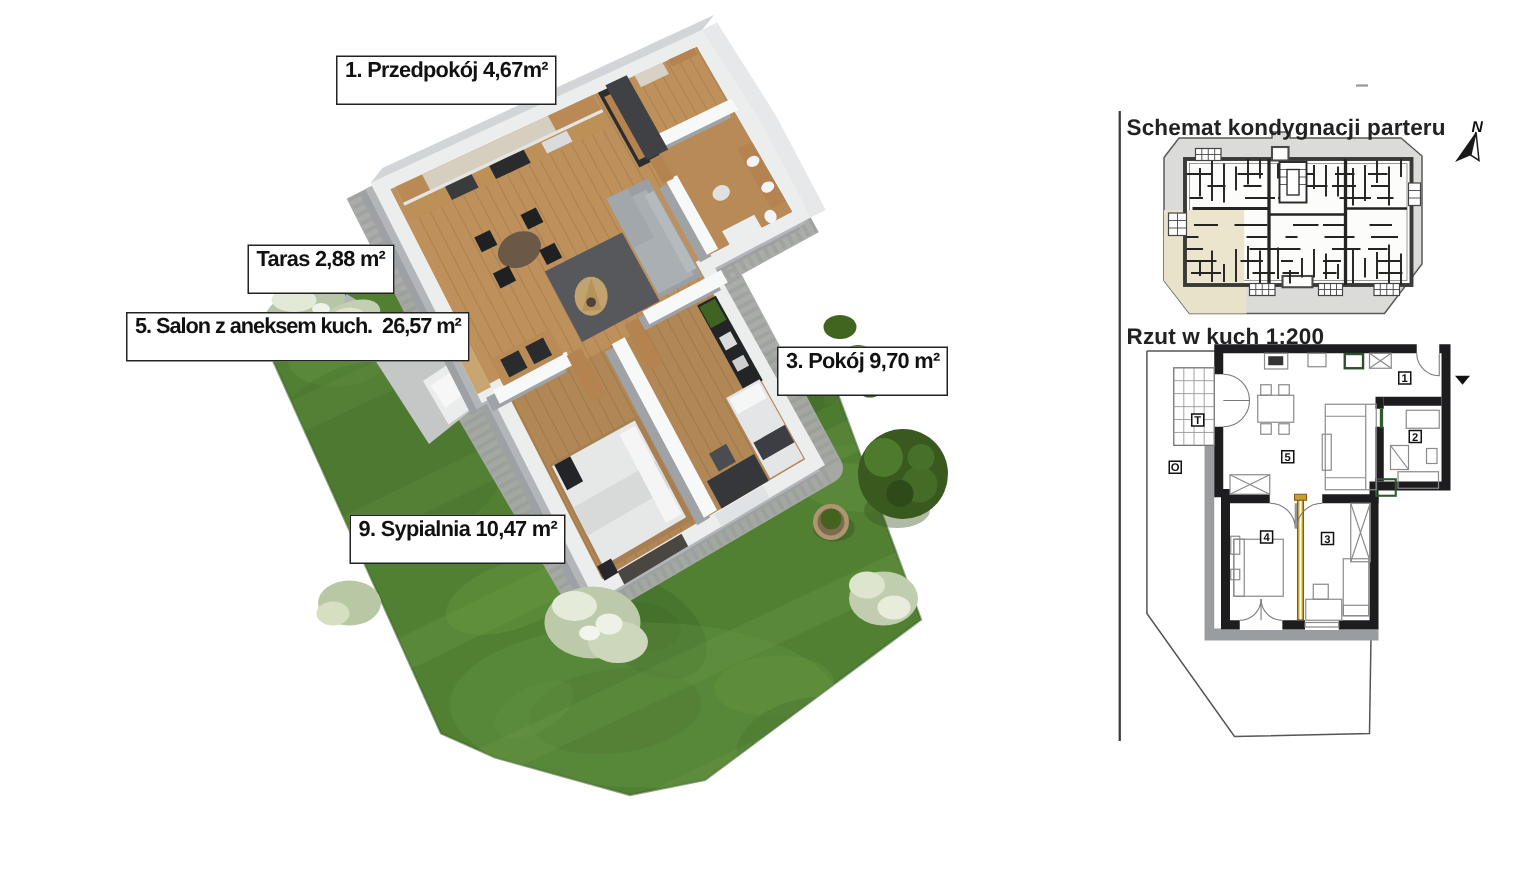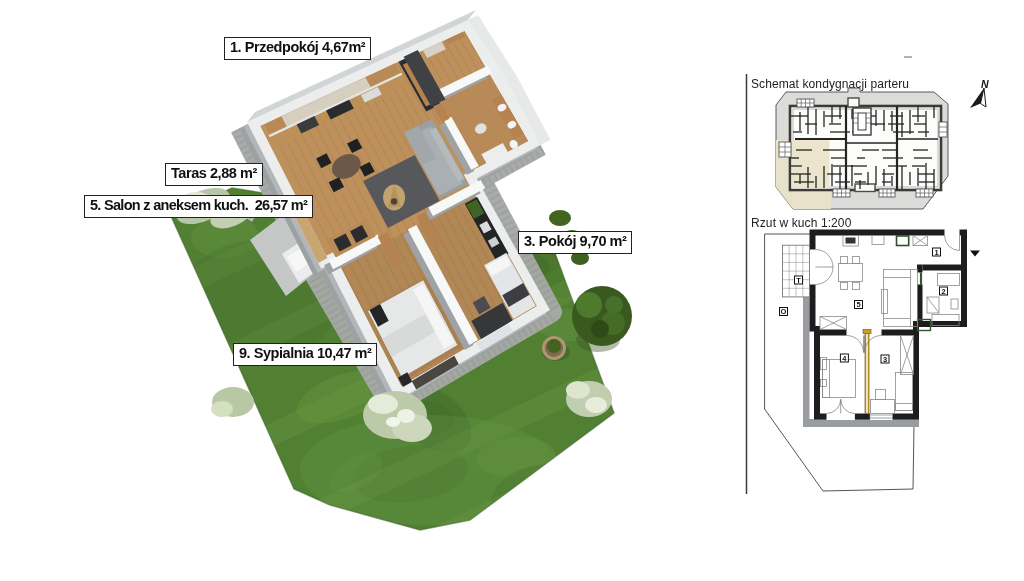--- a/index.html
+++ b/index.html
@@ -1,16 +1,16 @@
 <!DOCTYPE html>
 <html><head><meta charset="utf-8"><title>Plan</title><style>
 html,body{margin:0;padding:0;background:#fff}
 .page{position:relative;width:1024px;height:581px;overflow:hidden;background:#fff;font-family:"Liberation Sans",sans-serif}
-.lbl{position:absolute;box-sizing:border-box;background:#fff;border:1.5px solid #222;color:#111;font-weight:bold;font-size:14.5px;line-height:16px;padding:1px 5px 4px 5px;white-space:nowrap;letter-spacing:-0.45px}
-.ttl{position:absolute;color:#222;font-weight:normal;font-size:12px;white-space:nowrap;letter-spacing:0.1px}
+.lbl{position:absolute;box-sizing:border-box;background:#fff;border:1.5px solid #222;color:#111;font-weight:bold;font-size:14.5px;line-height:16px;padding:1px 5px 14px 5px;white-space:nowrap;letter-spacing:-0.45px}
+.ttl{position:absolute;color:#222;font-weight:bold;font-size:15px;white-space:nowrap;letter-spacing:0.1px}
 </style></head><body>
 <div class="page">
 <svg width="1024" height="581" viewBox="0 0 1024 581" style="position:absolute;left:0;top:0">
 <defs>
 <clipPath id="cliplawn">
           <polygon points="171,216 232,188 340,205 470,225 552,245 614,413 470,520 420,530 330,505 294,489"></polygon>
         </clipPath>
 <clipPath id="clipfloor">
           <polygon points="260.3,126.1 464.6,31.1 528.1,141.1 463.8,174.7 536.8,306.1 401.4,386.0 333.1,252.2 326.2,255.8"></polygon>
         </clipPath>
@@ -658,21 +658,21 @@
       </g>
 
 <polygon points="970,250.5 980,250.5 975,256.5" fill="#111"></polygon>
 </svg>
 
 <div class="lbl" style="left:224px;top:37px">1. Przedpokój 4,67m²</div>
 
 
 <div class="lbl" style="left:165px;top:163px">Taras 2,88 m²</div>
 
-<div class="lbl" style="left:84px;top:195px;letter-spacing:-0.7px">5. Salon z aneksem kuch.&nbsp; 26,57 m²</div>
+<div class="lbl" style="left:84px;top:208px;letter-spacing:-0.7px">5. Salon z aneksem kuch.&nbsp; 26,57 m²</div>
 
 <div class="lbl" style="left:518px;top:231px">3. Pokój 9,70 m²</div>
 
 <div class="lbl" style="left:233px;top:343px">9. Sypialnia 10,47 m²</div>
 
 
 <div class="ttl" style="left:751px;top:77px">Schemat kondygnacji parteru</div>
 
 <div class="ttl" style="left:751px;top:216px">Rzut w kuch 1:200</div>
 </div>

